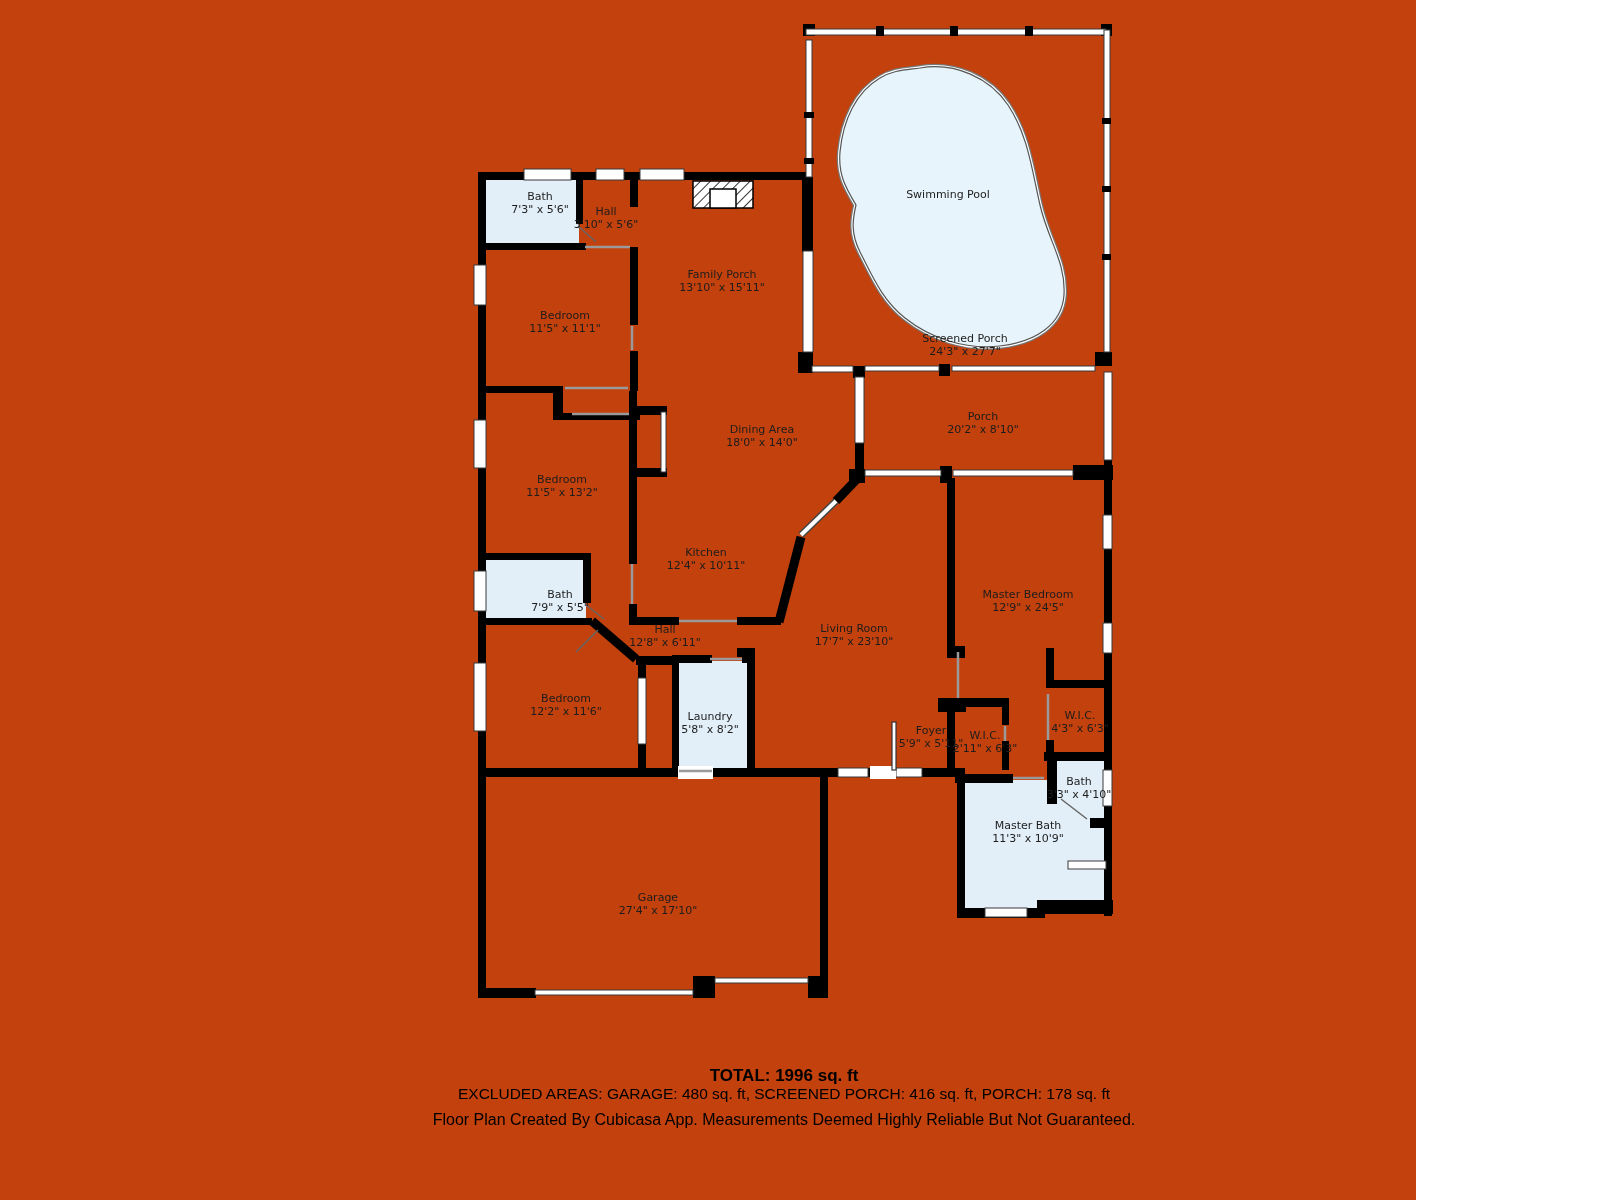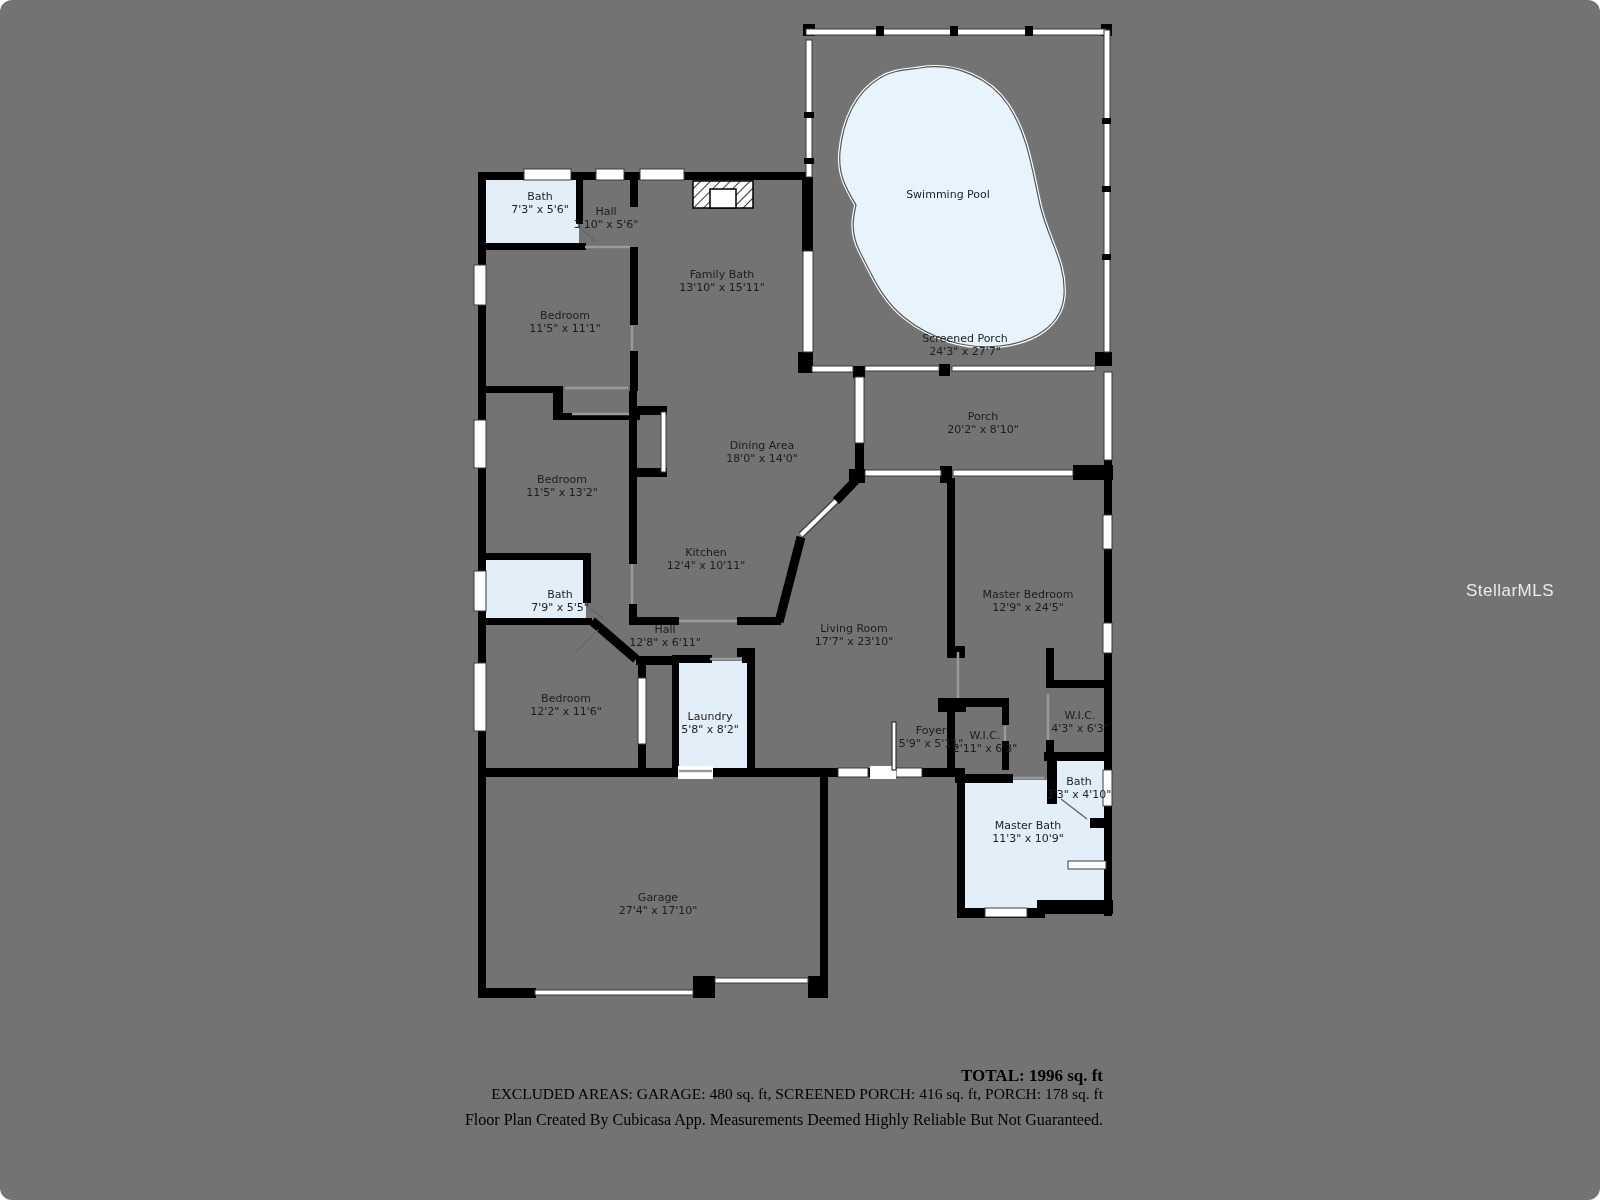--- a/index.html
+++ b/index.html
@@ -1,24 +1,24 @@
 <!DOCTYPE html>
 <html><head>
 <meta charset="utf-8">
 <style>
   html,body{margin:0;padding:0;background:#fff;}
-  #stage{position:relative;width:1600px;height:1200px;background:#737373;overflow:hidden;
-         font-family:"DejaVu Sans",sans-serif;border-radius:12px;}
+  #stage{position:relative;width:1416px;height:1200px;background:#c2410c;overflow:hidden;
+         font-family:"DejaVu Sans",sans-serif;}
   #plan-svg{position:absolute;left:0;top:0;}
   .room-label{position:absolute;transform:translate(-50%,-50%);text-align:center;
       font-size:11px;line-height:13px;color:#1d1d1d;white-space:nowrap;}
   .room-label .nm,.room-label .dims{display:block;}
   .summary{position:absolute;left:784px;top:1066px;transform:translateX(-50%);
-      text-align:right;color:#000;white-space:nowrap;
-      font-family:Liberation Serif, serif;}
+      text-align:center;color:#000;white-space:nowrap;
+      font-family:Liberation Sans, sans-serif;}
   .summary .total{font-size:17px;font-weight:bold;line-height:19px;}
   .summary .floor{font-size:15.5px;line-height:18px;}
   .summary .excluded{font-size:15.5px;line-height:18px;}
   .summary .disclaimer{font-size:16px;line-height:14px;margin-top:10px;}
   .watermark{position:absolute;left:1510px;top:591px;transform:translate(-50%,-50%);
       font-size:17px;color:#ececec;letter-spacing:.5px;
       font-family:"Liberation Sans",sans-serif;}
 </style>
 </head>
 <body>
@@ -207,31 +207,31 @@
     </div>
 <div class="room-label" style="left:606px;top:218px">
       <span class="nm">Hall</span>
       <span class="dims">3'10" x 5'6"</span>
     </div>
 <div class="room-label" style="left:565px;top:322px">
       <span class="nm">Bedroom</span>
       <span class="dims">11'5" x 11'1"</span>
     </div>
 <div class="room-label" style="left:722px;top:281px">
-      <span class="nm">Family Bath</span>
+      <span class="nm">Family Porch</span>
       <span class="dims">13'10" x 15'11"</span>
     </div>
 <div class="room-label" style="left:948px;top:194px">
       <span class="nm">Swimming Pool</span>
     </div>
 <div class="room-label" style="left:965px;top:345px">
       <span class="nm">Screened Porch</span>
       <span class="dims">24'3" x 27'7"</span>
     </div>
-<div class="room-label" style="left:762px;top:452px">
+<div class="room-label" style="left:762px;top:436px">
       <span class="nm">Dining Area</span>
       <span class="dims">18'0" x 14'0"</span>
     </div>
 <div class="room-label" style="left:562px;top:486px">
       <span class="nm">Bedroom</span>
       <span class="dims">11'5" x 13'2"</span>
     </div>
 <div class="room-label" style="left:706px;top:559px">
       <span class="nm">Kitchen</span>
       <span class="dims">12'4" x 10'11"</span>

